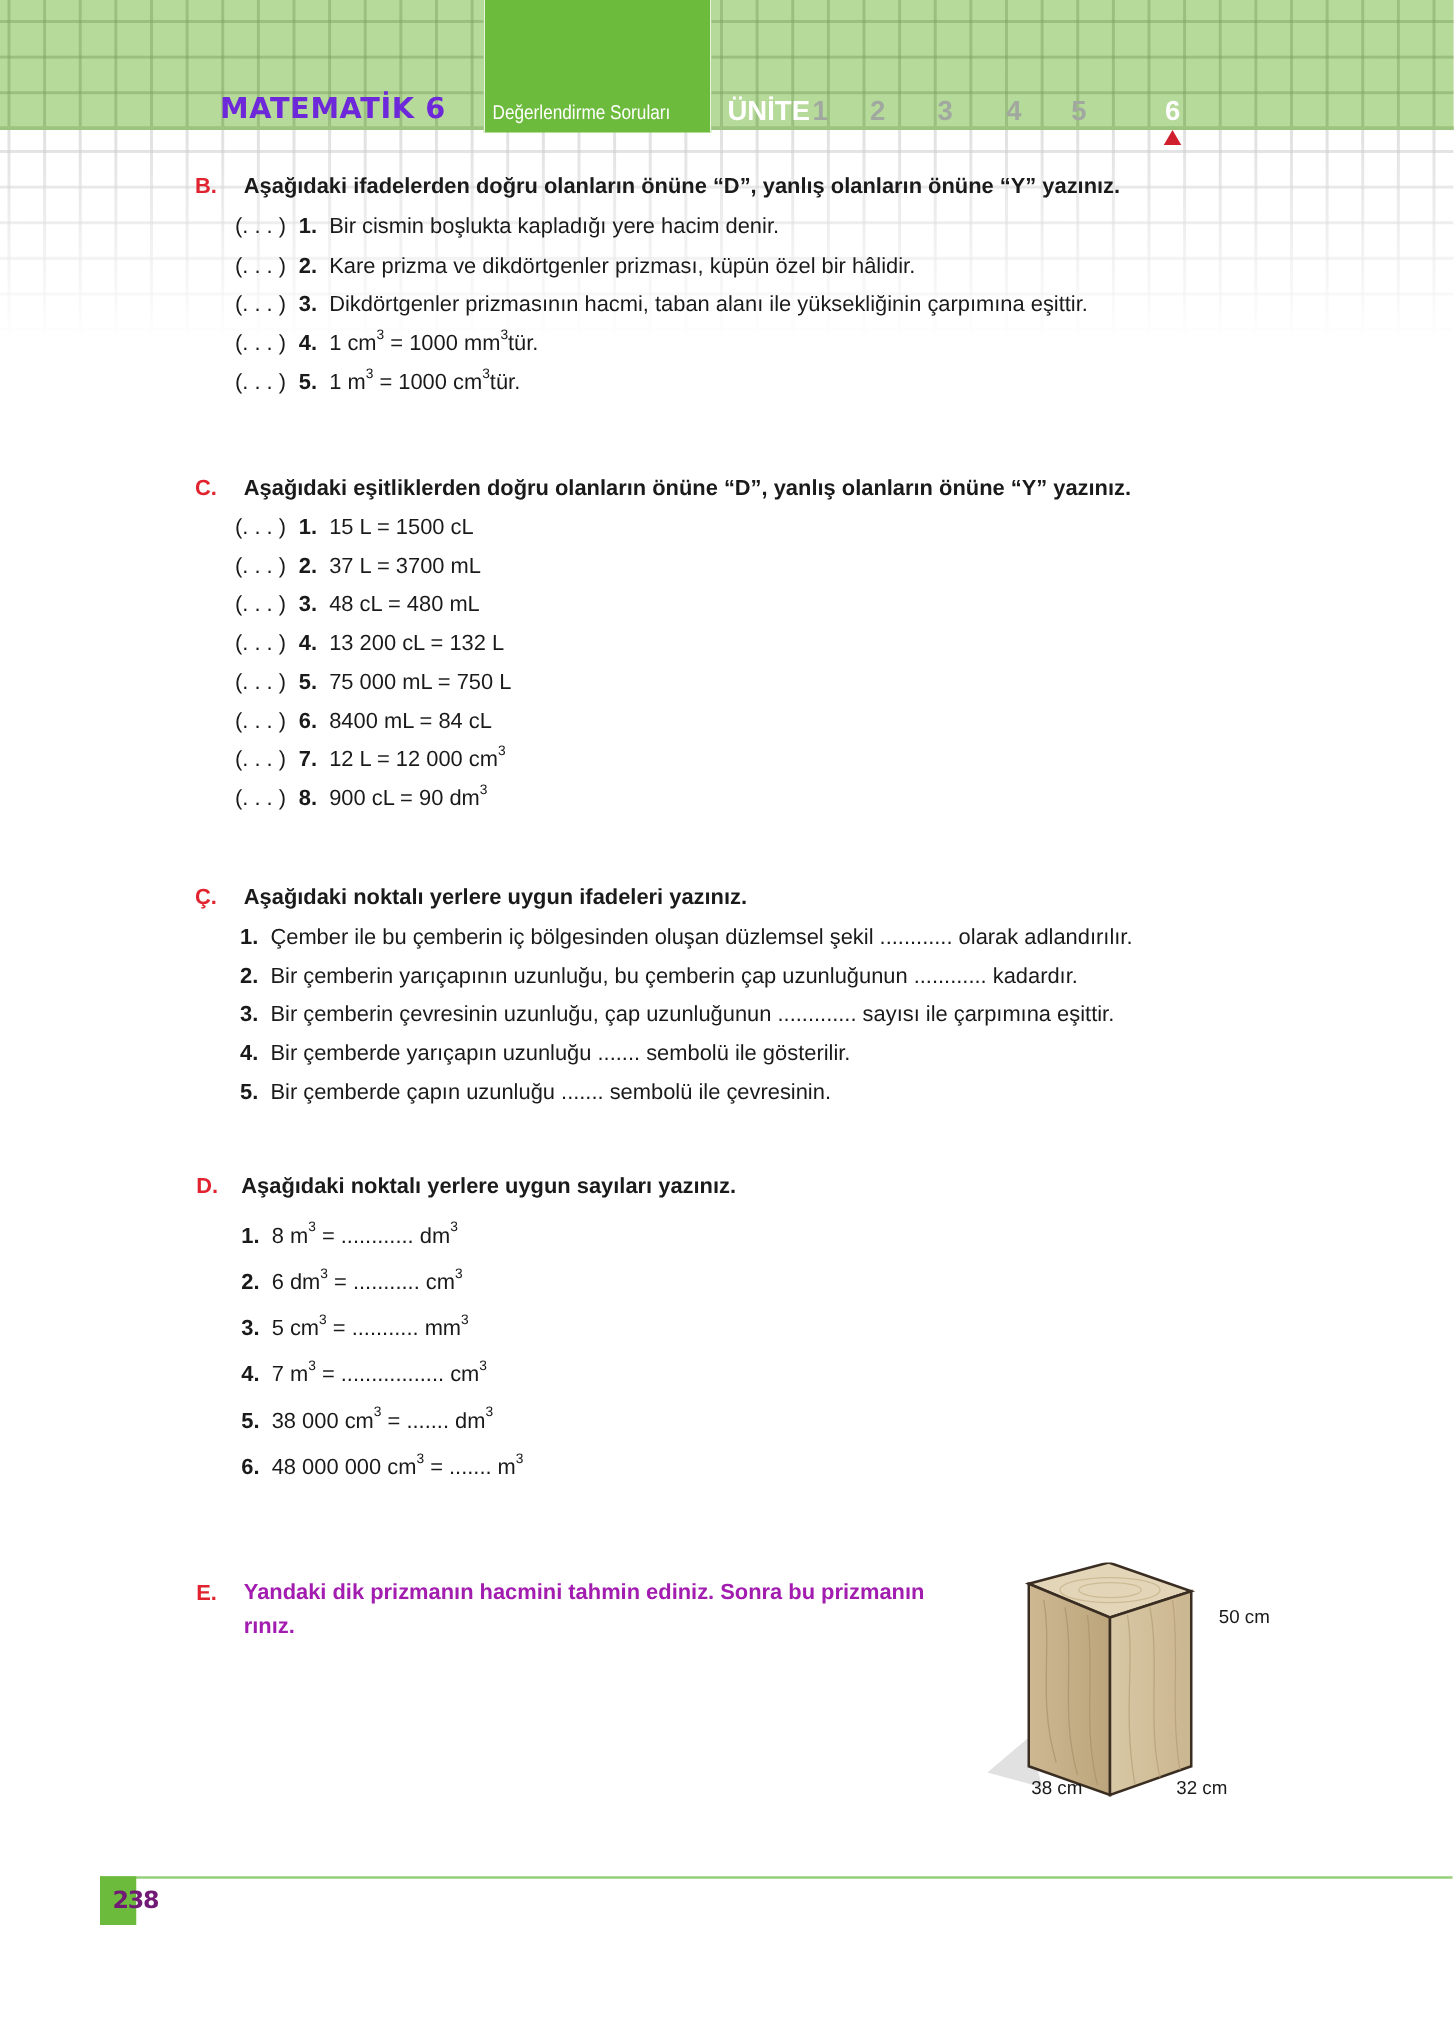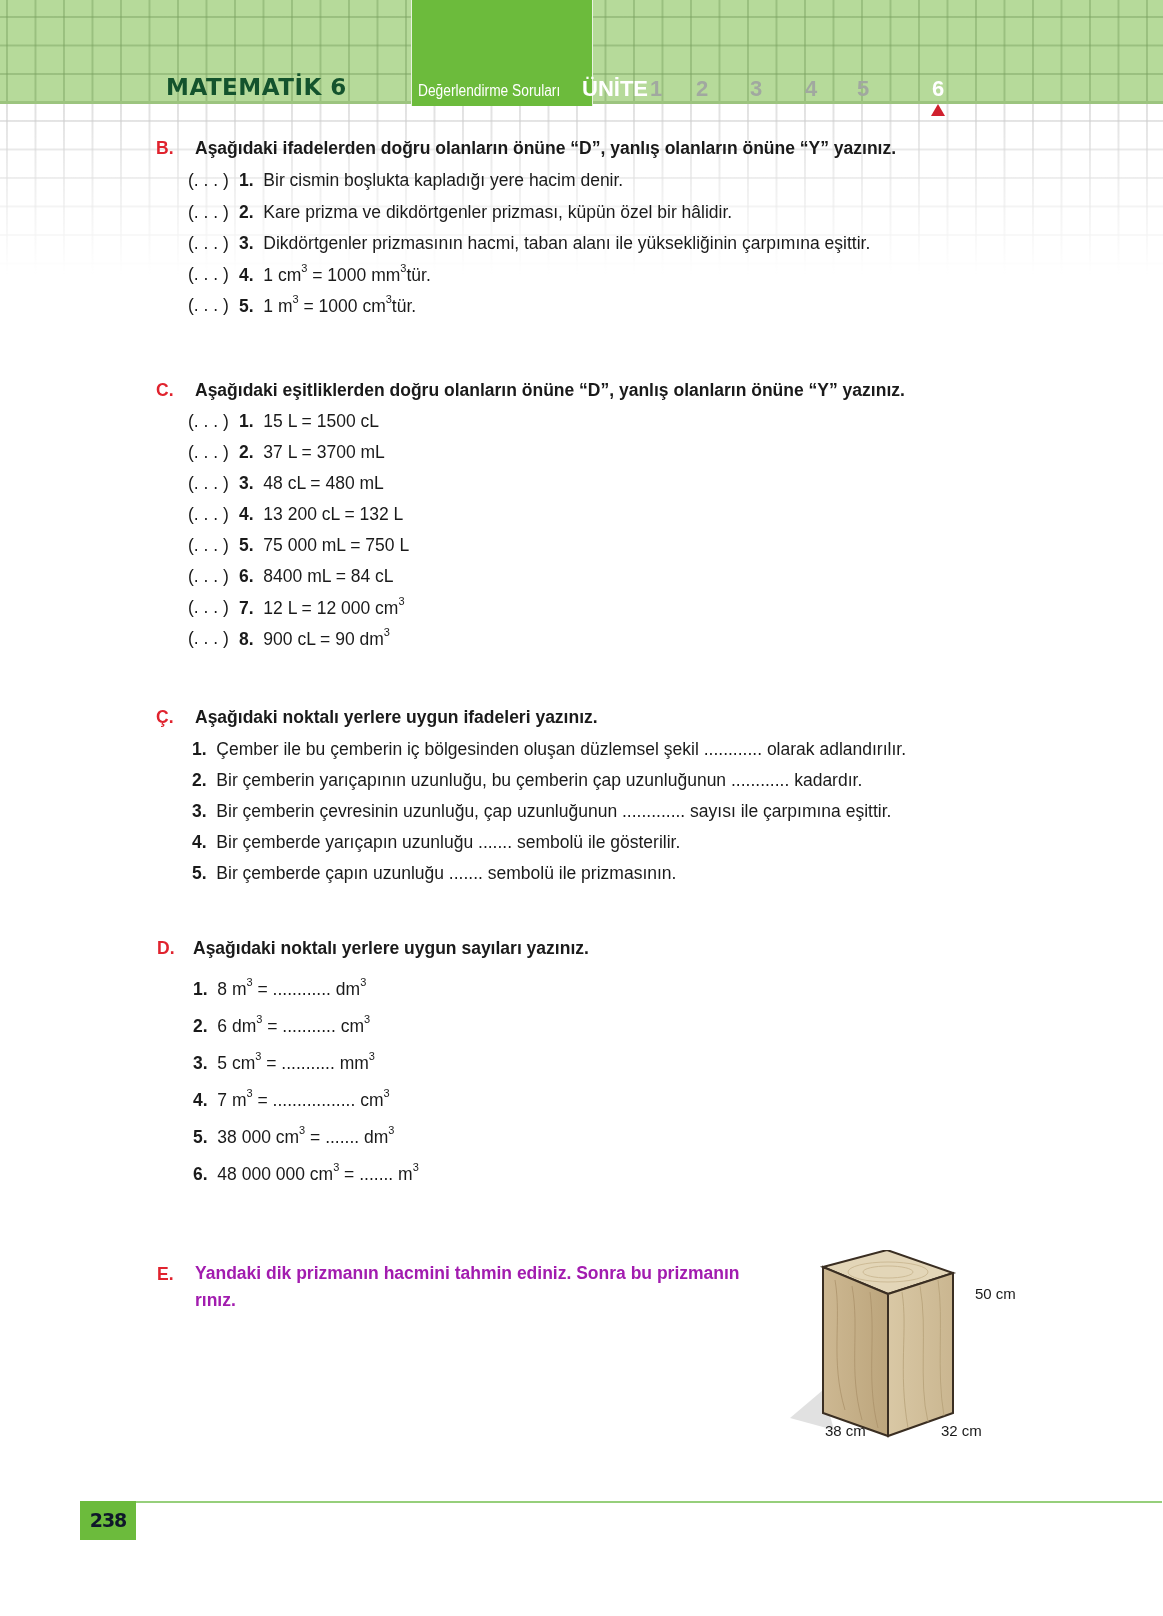--- a/index.html
+++ b/index.html
@@ -24,28 +24,28 @@
     position: absolute; left: 0; top: 104px; width: 1163px; height: 170px;
     background-image:
       linear-gradient(to right, rgba(200,200,200,0.55) 2px, transparent 2px),
       linear-gradient(to bottom, rgba(200,200,200,0.55) 2px, transparent 2px);
     background-size: 28.5px 28.5px;
     background-position: 6px 16px;
     -webkit-mask-image: linear-gradient(to bottom, rgba(0,0,0,1), rgba(0,0,0,0));
     mask-image: linear-gradient(to bottom, rgba(0,0,0,1), rgba(0,0,0,0));
   }
   .subject-title {
-    position: absolute; left: 166px; top: 74px;
+    position: absolute; left: 176px; top: 74px;
     font-family: "DejaVu Sans", sans-serif; font-weight: bold;
-    font-size: 23px; color: #14532d; letter-spacing: 0.5px;
+    font-size: 23px; color: #6d28d9; letter-spacing: 0.5px;
   }
   .section-tab {
     position: absolute; left: 387px; top: 0; width: 182px; height: 106px;
     background: #6cbb3c;
-    border-left: 1px solid #e8f3df; border-right: 1px solid #e8f3df; margin-left: 24px;
+    border-left: 1px solid #e8f3df; border-right: 1px solid #e8f3df;
   }
   .section-tab span {
     position: absolute; left: 6px; bottom: 6px;
     font-family: "Liberation Sans", sans-serif; font-size: 16px; color: #ffffff;
     transform: scaleX(0.86); transform-origin: left bottom; white-space: nowrap;
   }
   .unit-label {
     position: absolute; left: 582px; top: 76px;
     font-weight: bold; font-size: 22px; color: #ffffff;
   }
@@ -72,23 +72,23 @@
     position: absolute; font-weight: bold; font-size: 17.5px; line-height: 27px; color: #a21caf;
   }
 
   
   .prism { position: absolute; left: 790px; top: 1250px; width: 200px; height: 190px; }
   .dim-label { position: absolute; font-size: 15px; color: #1a1a1a; white-space: nowrap; }
 
   
   .footer-line { position: absolute; left: 80px; top: 1501px; width: 1082px; height: 2px; background: #96cf7b; }
   .page-box {
-    position: absolute; left: 80px; top: 1501px; width: 56px; height: 39px; background: #6cbb3c;
-    color: #0f172a; font-family: "DejaVu Sans", sans-serif; font-weight: bold; font-size: 19px;
-    line-height: 39px; text-align: center; letter-spacing: -1px;
+    position: absolute; left: 80px; top: 1501px; width: 29px; height: 39px; background: #6cbb3c;
+    color: #701a75; font-family: "DejaVu Sans", sans-serif; font-weight: bold; font-size: 19px;
+    line-height: 39px; text-align: center; letter-spacing: -1px; padding-left: 10px;
   }
 </style>
 </head>
 <body>
 
 <div class="header"></div>
 <div class="grid-fade"></div>
 
 <div class="subject-title">MATEMATİK 6</div>
 <div class="section-tab">
@@ -163,21 +163,21 @@
 </div>
 
 <div>
   <div class="section-letter" style="left:156px;top:707px">Ç.</div>
   <div class="section-head" style="left:195px;top:707px">Aşağıdaki noktalı yerlere uygun ifadeleri yazınız.</div>
 
   <div class="row" style="left:192px;top:739px"><span class="num">1.</span>&nbsp; <span>Çember ile bu çemberin iç bölgesinden oluşan düzlemsel şekil ............ olarak adlandırılır.</span></div>
   <div class="row" style="left:192px;top:770px"><span class="num">2.</span>&nbsp; <span>Bir çemberin yarıçapının uzunluğu, bu çemberin çap uzunluğunun ............ kadardır.</span></div>
   <div class="row" style="left:192px;top:801px"><span class="num">3.</span>&nbsp; <span>Bir çemberin çevresinin uzunluğu, çap uzunluğunun ............. sayısı ile çarpımına eşittir.</span></div>
   <div class="row" style="left:192px;top:832px"><span class="num">4.</span>&nbsp; <span>Bir çemberde yarıçapın uzunluğu ....... sembolü ile gösterilir.</span></div>
-  <div class="row" style="left:192px;top:863px"><span class="num">5.</span>&nbsp; <span>Bir çemberde çapın uzunluğu ....... sembolü ile prizmasının.</span></div>
+  <div class="row" style="left:192px;top:863px"><span class="num">5.</span>&nbsp; <span>Bir çemberde çapın uzunluğu ....... sembolü ile çevresinin.</span></div>
 </div>
 
 <div>
   <div class="section-letter" style="left:157px;top:938px">D.</div>
   <div class="section-head" style="left:193px;top:938px">Aşağıdaki noktalı yerlere uygun sayıları yazınız.</div>
 
   <div class="row" style="left:193px;top:978px"><span class="num">1.</span>&nbsp; <span>8 m</span><sup>3</sup><span> = ............ </span><span>dm</span><sup>3</sup></div>
   <div class="row" style="left:193px;top:1015px"><span class="num">2.</span>&nbsp; <span>6 dm</span><sup>3</sup><span> = ........... </span><span>cm</span><sup>3</sup></div>
   <div class="row" style="left:193px;top:1052px"><span class="num">3.</span>&nbsp; <span>5 cm</span><sup>3</sup><span> = ........... </span><span>mm</span><sup>3</sup></div>
   <div class="row" style="left:193px;top:1089px"><span class="num">4.</span>&nbsp; <span>7 m</span><sup>3</sup><span> = ................. </span><span>cm</span><sup>3</sup></div>

